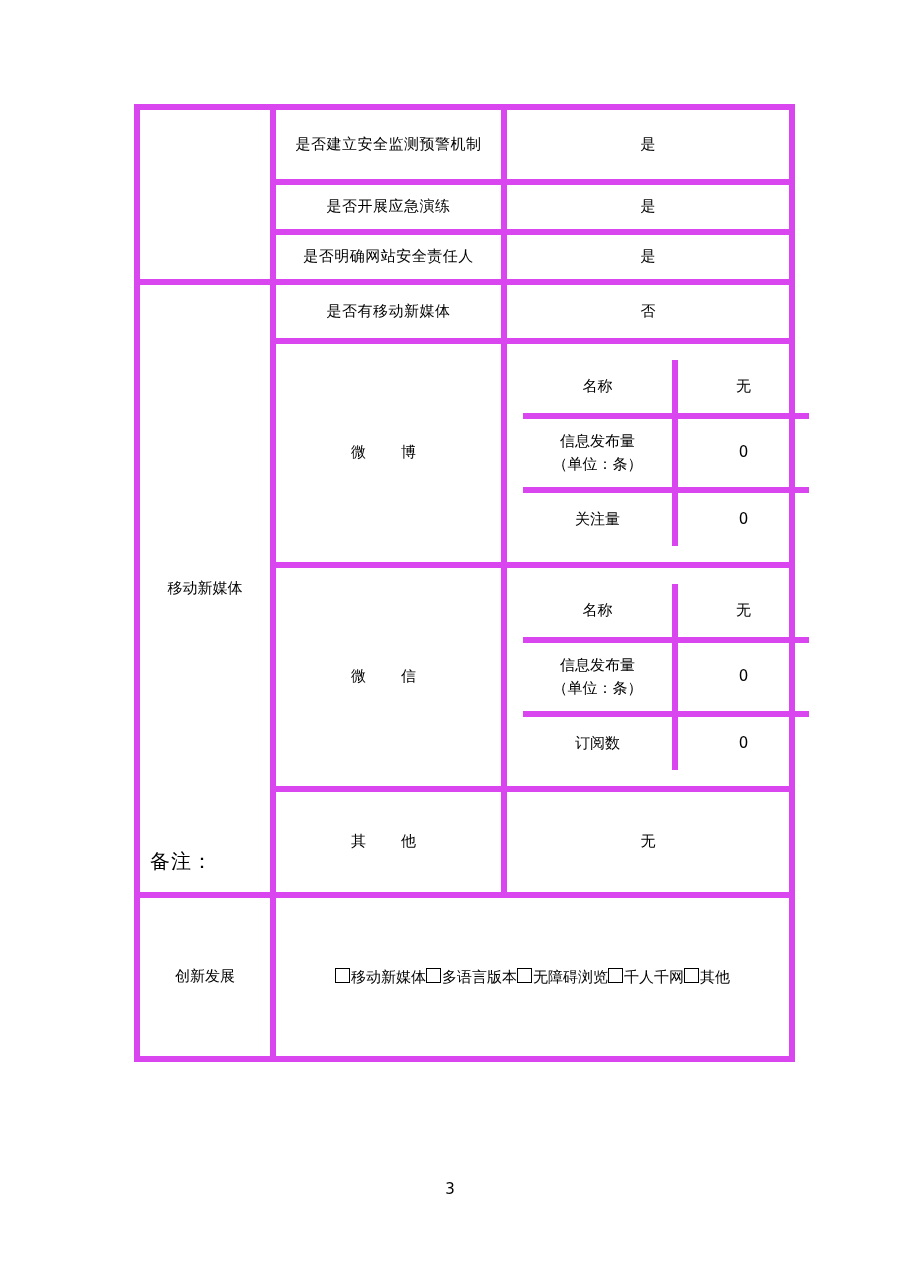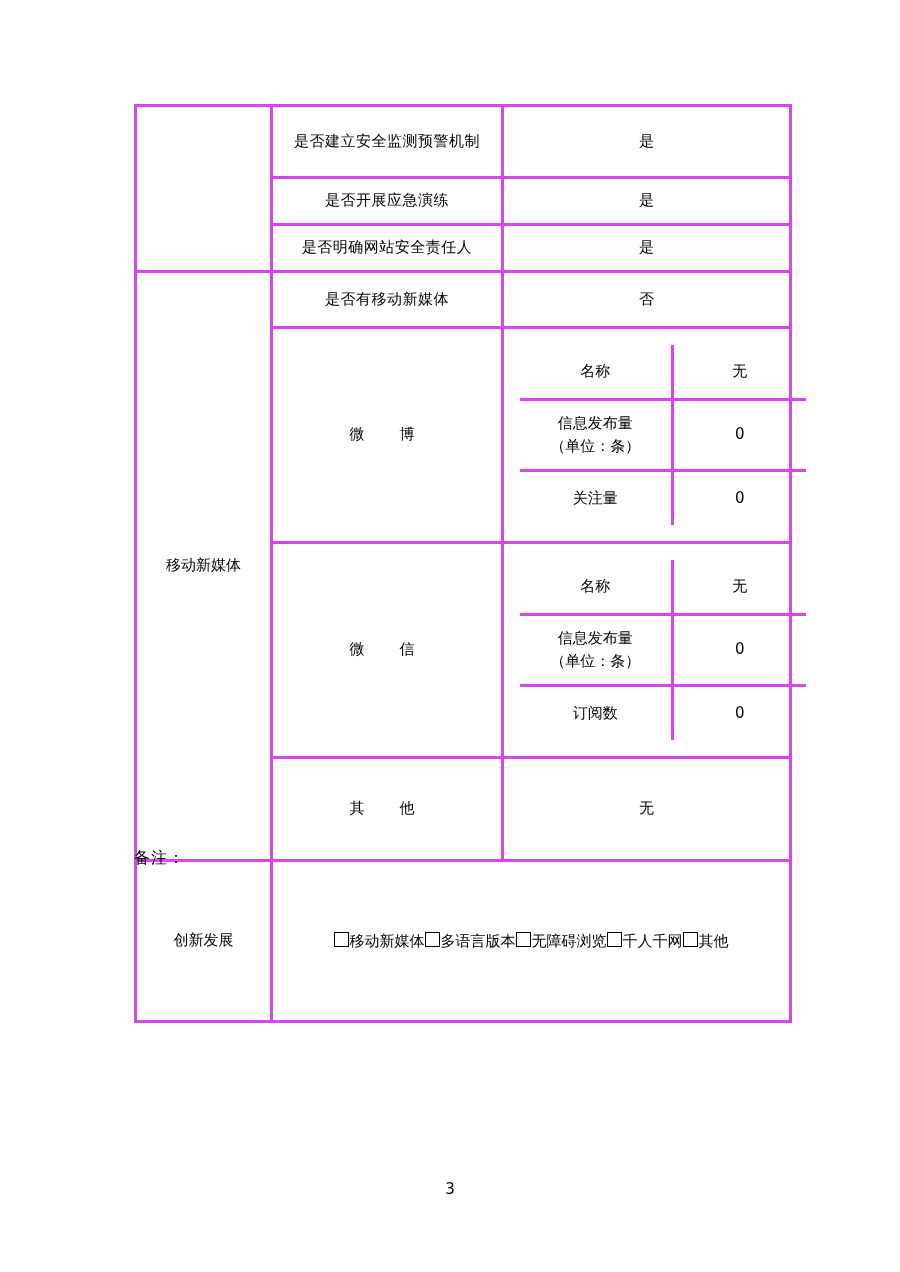--- a/index.html
+++ b/index.html
@@ -23,21 +23,21 @@
   }
   table.doc-table {
     position: absolute;
     left: 134px;
     top: 104px;
     width: 655px;
     border-collapse: collapse;
     table-layout: fixed;
   }
   table.doc-table td {
-    border: 3px solid #d946ef;
+    border: 6px solid #d946ef;
     padding: 4px 6px;
     font-size: 15px;
     line-height: 1.55;
     text-align: center;
     vertical-align: middle;
     font-family: "DejaVu Sans", "Liberation Sans", sans-serif;
     color: #000;
   }
   .cell-label {
     letter-spacing: 0.5px;
@@ -77,22 +77,23 @@
     vertical-align: -1px;
   }
   .cb-item {
     display: inline-block;
     margin-right: 0px;
   }
   .remark {
     position: absolute;
     left: 134px;
     top: 848px;
-    font-size: 16px;
+    font-size: 20px;
     letter-spacing: 1px;
+    padding-left: 16px;
   }
   .page-number {
     position: absolute;
     left: 0;
     top: 1180px;
     width: 900px;
     text-align: center;
     font-size: 15px;
   }
   .two-line {

